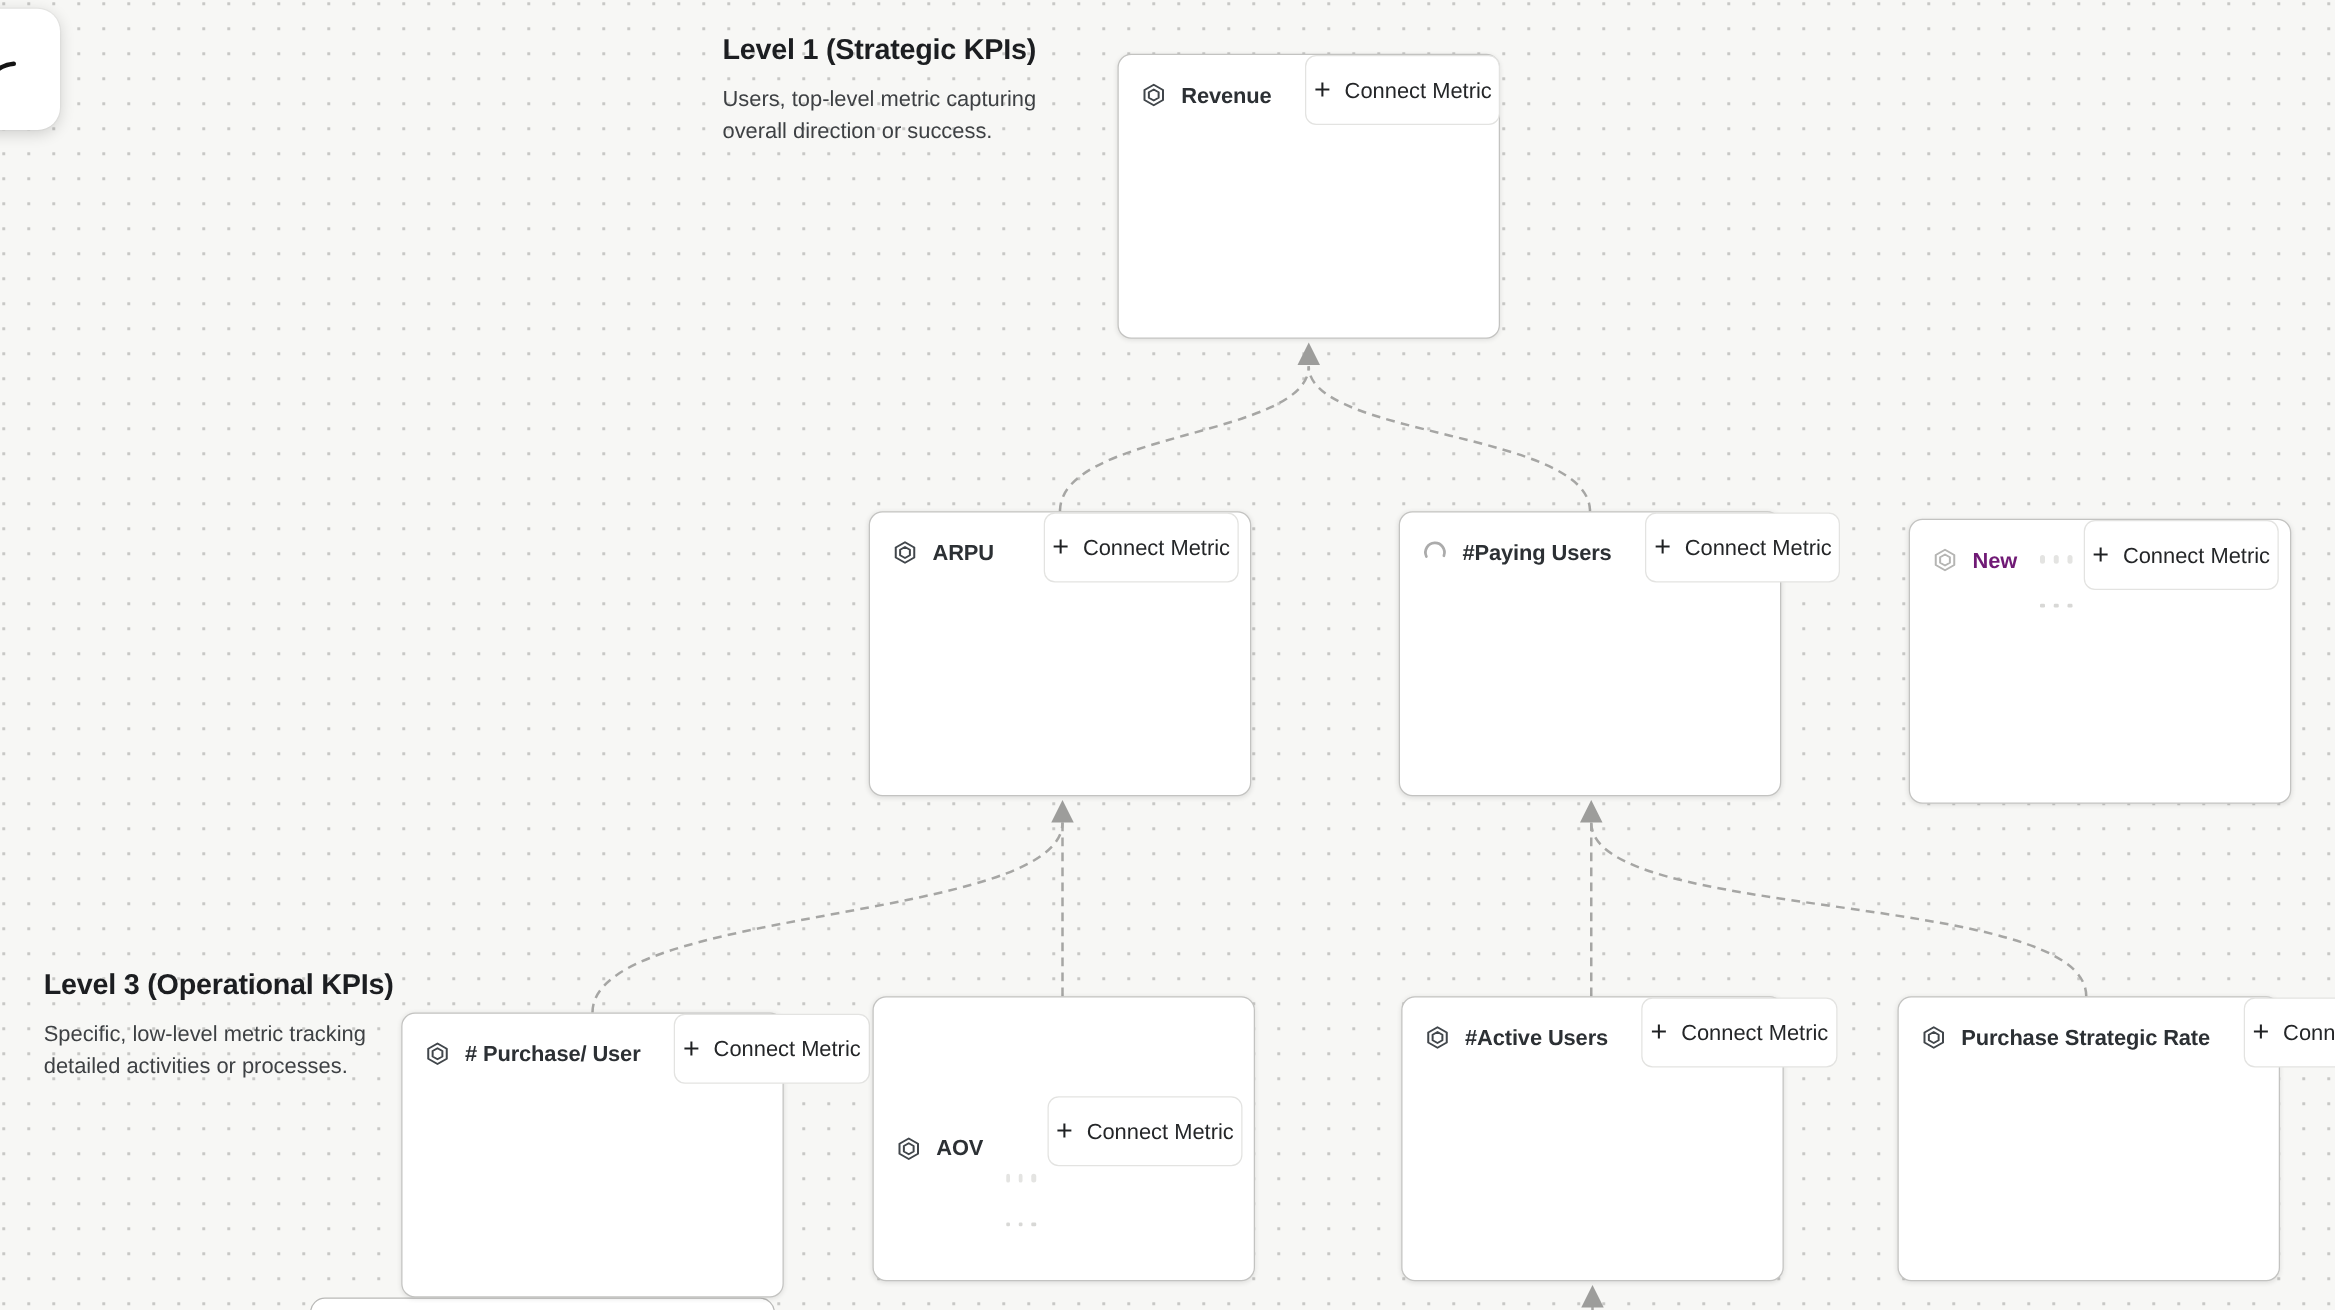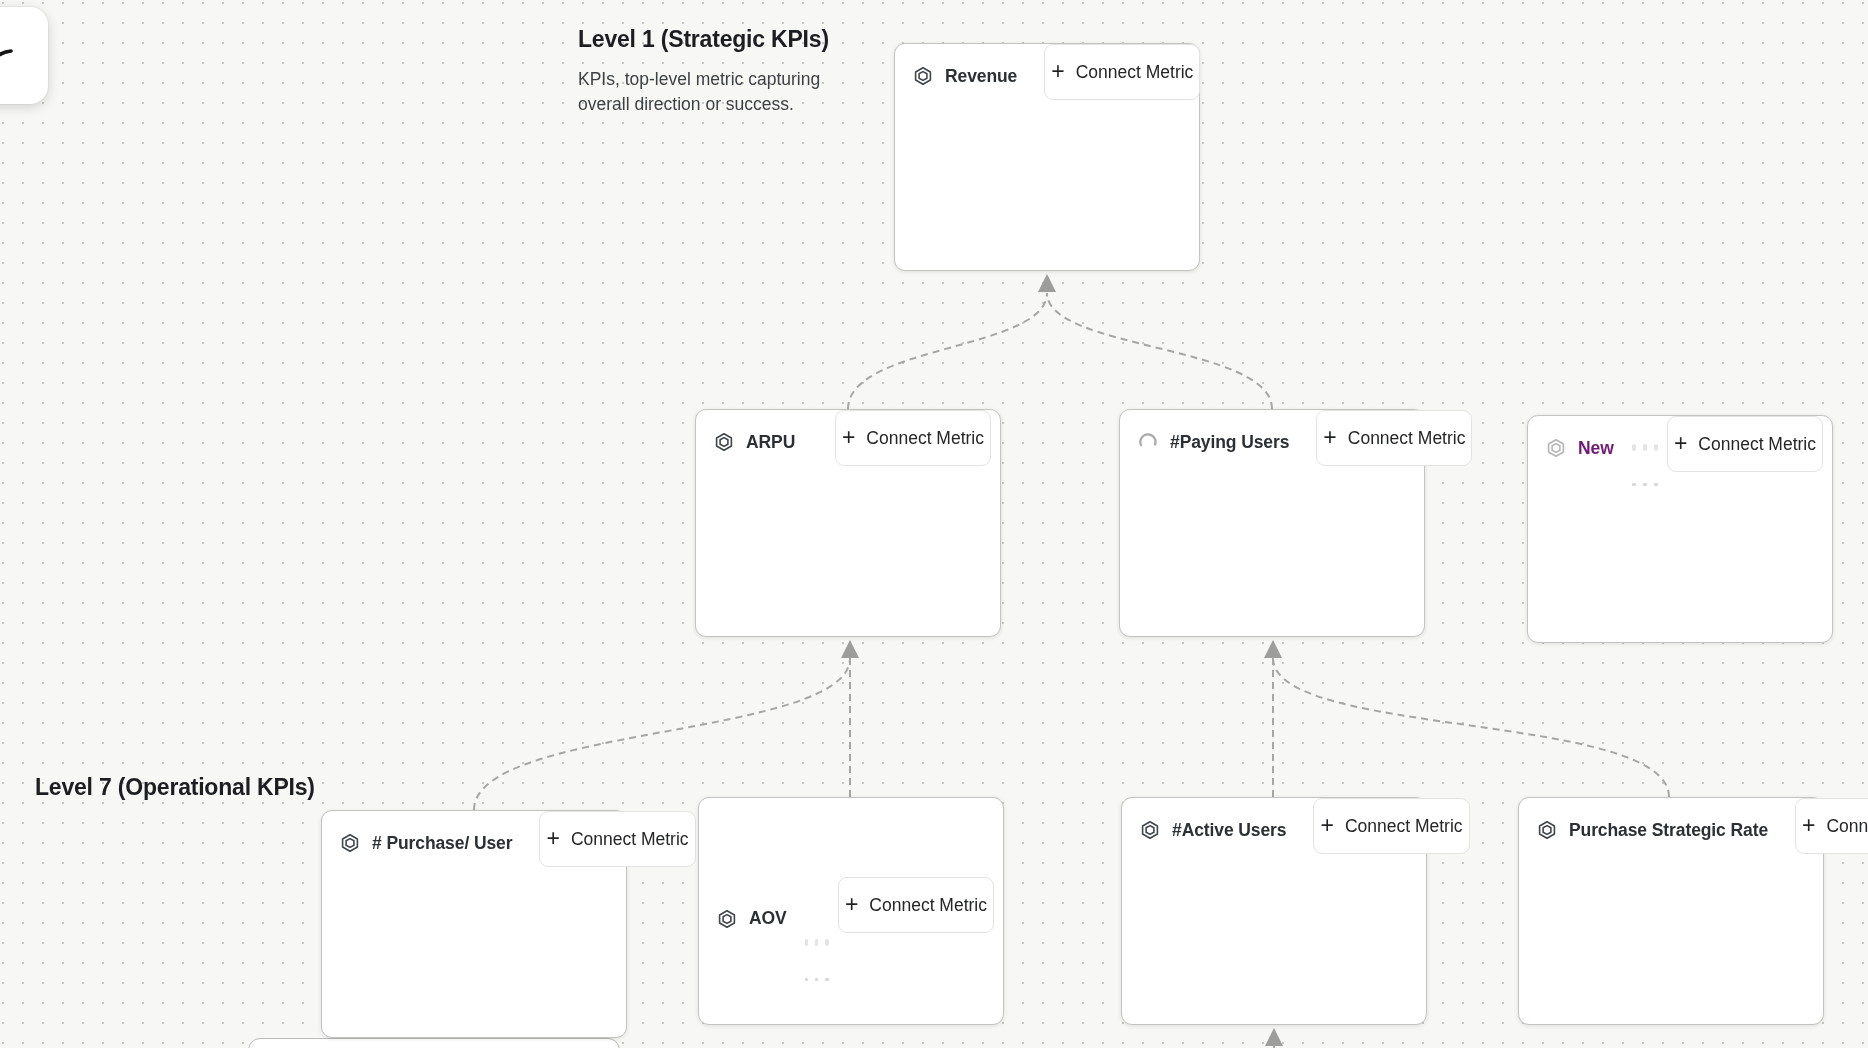--- a/index.html
+++ b/index.html
@@ -68,24 +68,25 @@
       <path d="M 1669 797 C 1669 712, 1273 738, 1273 658" class="edge"></path>
       <path d="M 1274 1048 L 1274 1045" class="edge"></path>
       <polygon points="1047,274 1038,292 1056,292" class="arrowhead"></polygon>
       <polygon points="850,640 841,658 859,658" class="arrowhead"></polygon>
       <polygon points="1273,640 1264,658 1282,658" class="arrowhead"></polygon>
       <polygon points="1274,1028 1265,1046 1283,1046" class="arrowhead"></polygon>
     </svg>
 
   <div class="level-label" style="left:578px;top:24px;">
     <div class="level-title">Level 1 (Strategic KPIs)</div>
-    <div class="level-desc"><span>KPIs, top-level metric capturing</span><br><span>overall direction or success.</span></div>
+    <div class="level-desc"><span>Users, top-level metric capturing</span><br><span>overall direction or success.</span></div>
   </div>
   <div class="level-label" style="left:35px;top:772px;">
-    <div class="level-title">Level 7 (Operational KPIs)</div>
+    <div class="level-title">Level 3 (Operational KPIs)</div>
+    <div class="level-desc"><span>Specific, low-level metric tracking</span><br><span>detailed activities or processes.</span></div>
   </div>
 
   <div id="cards-root">
       <div class="card" style="left: 894px; top: 43px;">
       <div class="card-header">
         <span class="icon">
             <svg width="20" height="20" viewBox="0 0 20 20" fill="none">
               <polygon points="10,1.8 17.4,6 17.4,14 10,18.2 2.6,14 2.6,6" stroke="#41464b" stroke-width="1.6" stroke-linejoin="round"></polygon>
               <polygon points="10,5.6 13.9,7.8 13.9,12.2 10,14.4 6.1,12.2 6.1,7.8" stroke="#41464b" stroke-width="1.6" stroke-linejoin="round"></polygon>
             </svg>

